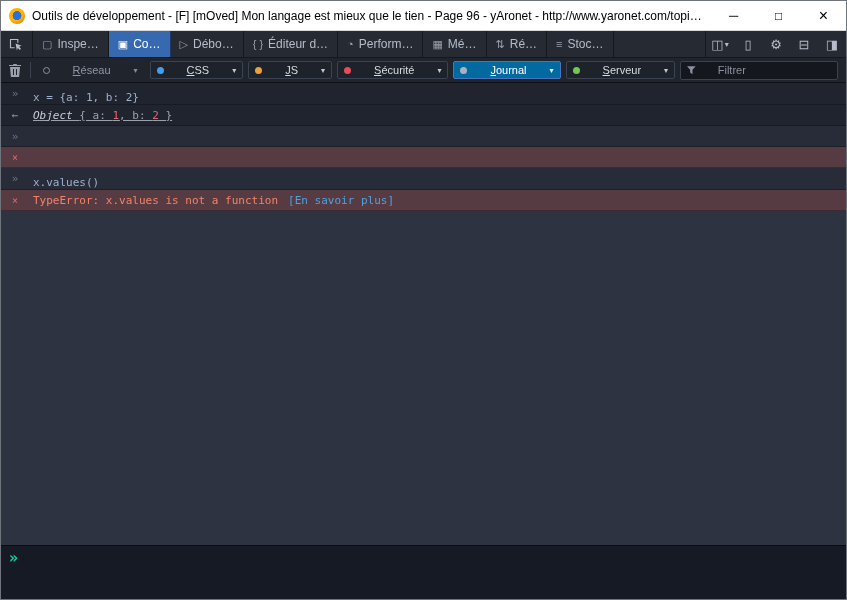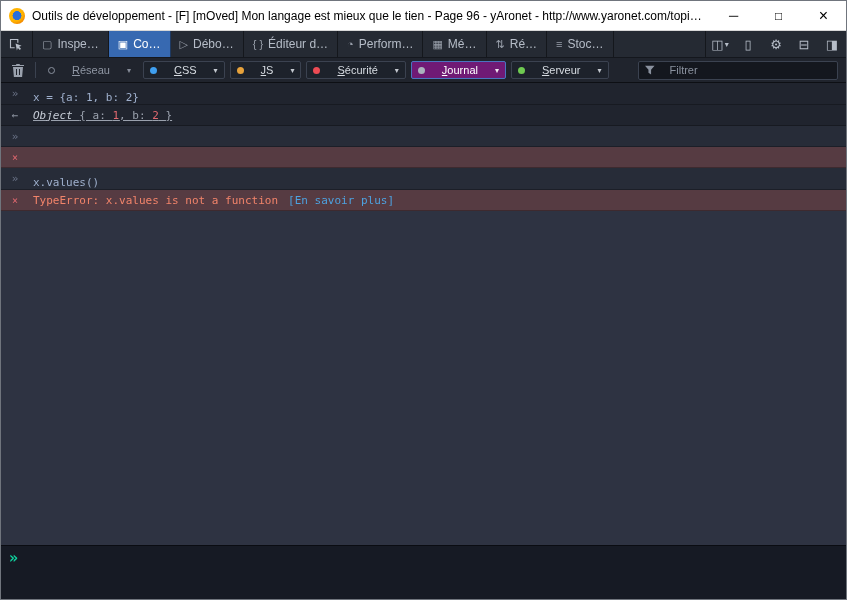--- a/index.html
+++ b/index.html
@@ -53,34 +53,34 @@
   .tool-icon .caret{ font-size:8px; margin-left:1px; }
   
   .filterbar{
     height:25px; background:#20242d; display:flex; align-items:center; gap:5px;
     padding:0 5px; flex:none; border-bottom:1px solid #0d0f14;
   }
   .trash-btn{ width:24px; display:flex; justify-content:center; align-items:center; }
   .vsep{ width:1px; height:16px; background:#3b4250; flex:none; }
   .filters{ display:flex; align-items:center; gap:5px; }
   .filter-btn{
-    display:flex; align-items:center; gap:17px; font-size:11px; color:#d7dce2;
+    display:flex; align-items:center; gap:23px; font-size:11px; color:#d7dce2;
     background:#1d222b; border:1px solid #3b4250; border-radius:2px;
     padding:2px 6px; cursor:default; white-space:nowrap;
   }
   .filter-btn .lbl::first-letter{ text-decoration:underline; }
   .filter-btn.plain{ background:transparent; border-color:transparent; color:#8f96a3; }
-  .filter-btn.selected{ background:#701a75; border-color:#4a74c0; color:#ffffff; }
+  .filter-btn.selected{ background:#0369a1; border-color:#4a74c0; color:#ffffff; }
   .dot{ width:7px; height:7px; border-radius:50%; flex:none; }
   .dot.hollow{ background:transparent !important; border:1px solid #8a919e; }
   .filter-caret{ font-size:8px; opacity:.9; }
   .searchbox{
     margin-left:auto; margin-right:3px; width:200px; height:19px;
     background:#14171e; border:1px solid #3b4250; border-radius:2px;
-    display:flex; align-items:center; gap:15px; padding:0 6px;
+    display:flex; align-items:center; gap:22px; padding:0 6px;
   }
   .searchbox input{
     background:transparent; border:none; outline:none; color:#c8ced8;
     font-size:11px; width:100%; font-family:"Liberation Sans", sans-serif;
   }
   .searchbox input::placeholder{ color:#8a919e; }
   
   .console{
     flex:1; background:#2e3342; overflow:hidden; display:flex; flex-direction:column;
     font-family:"DejaVu Sans Mono", monospace; font-size:11px;

